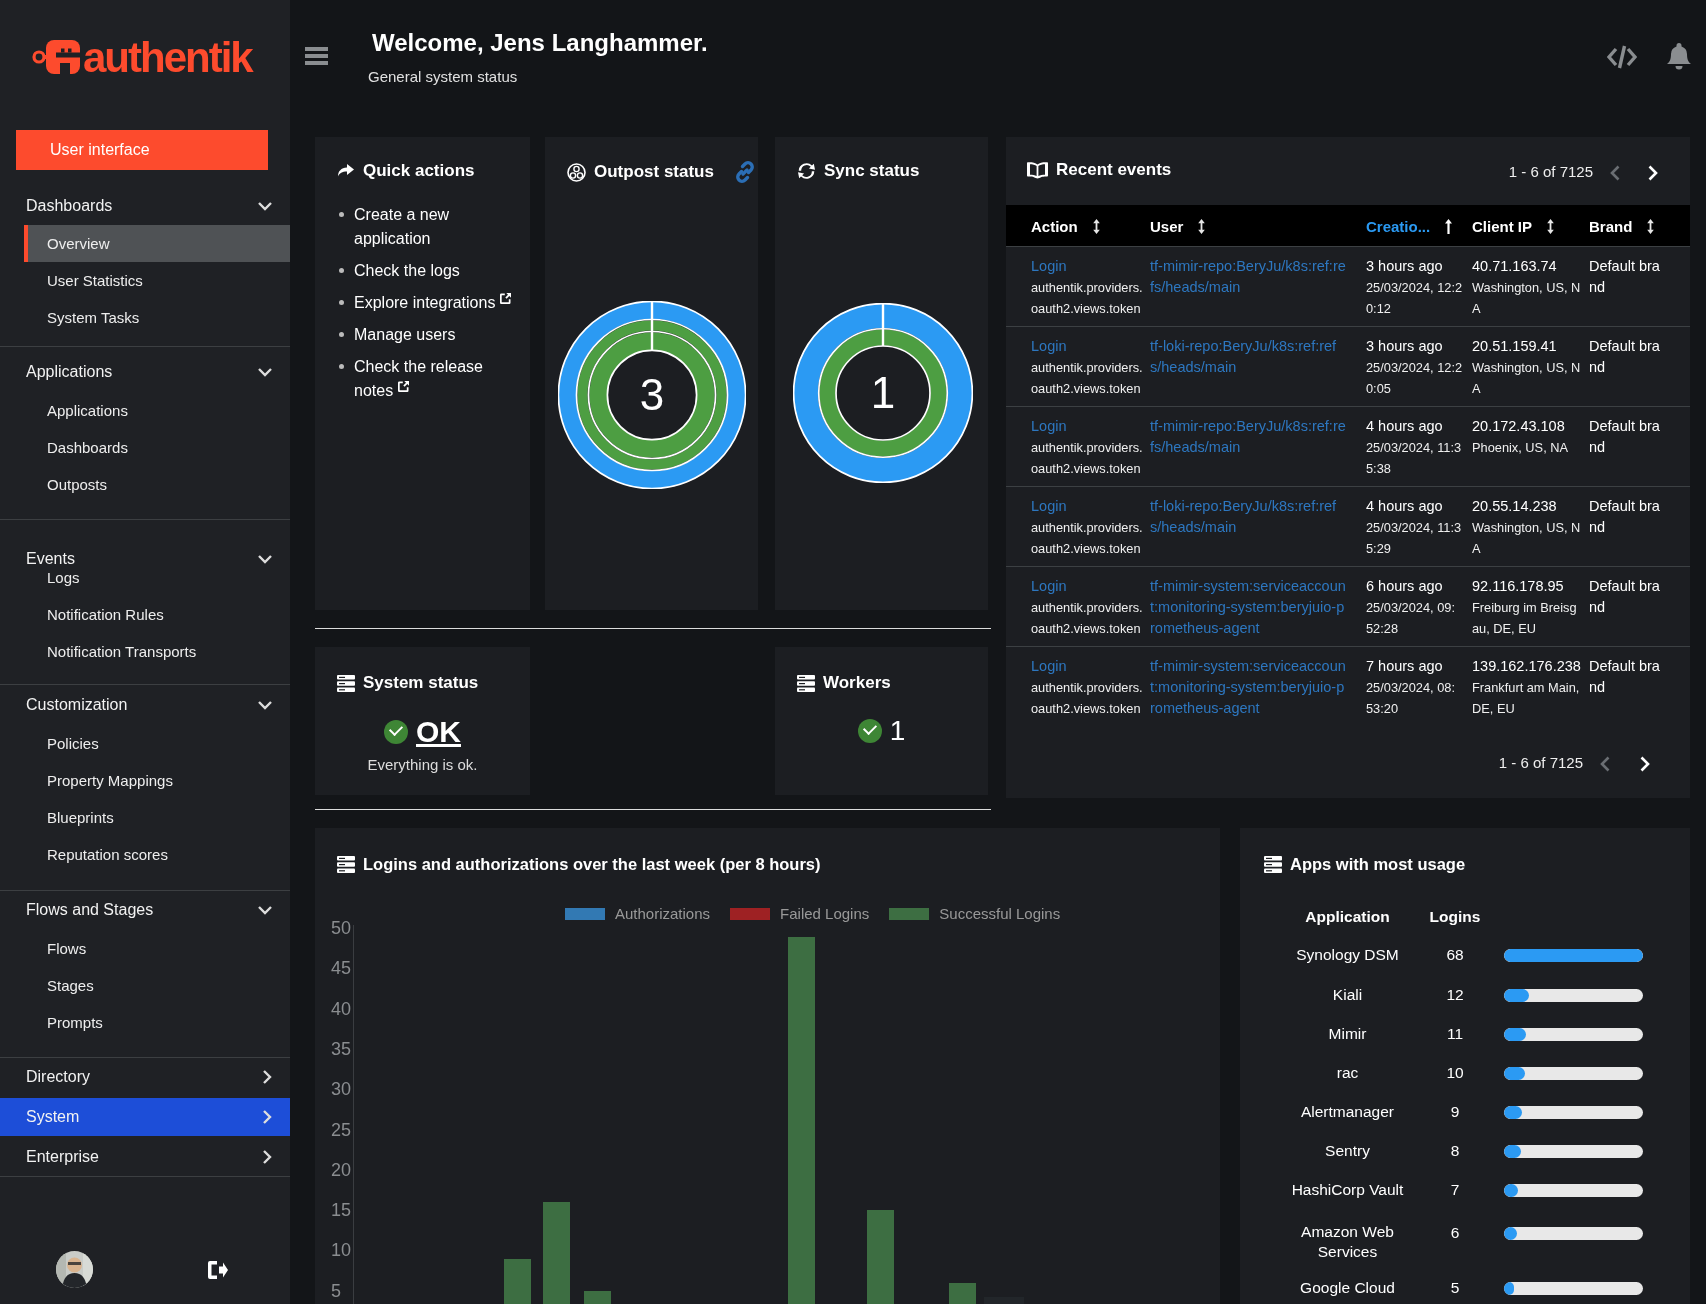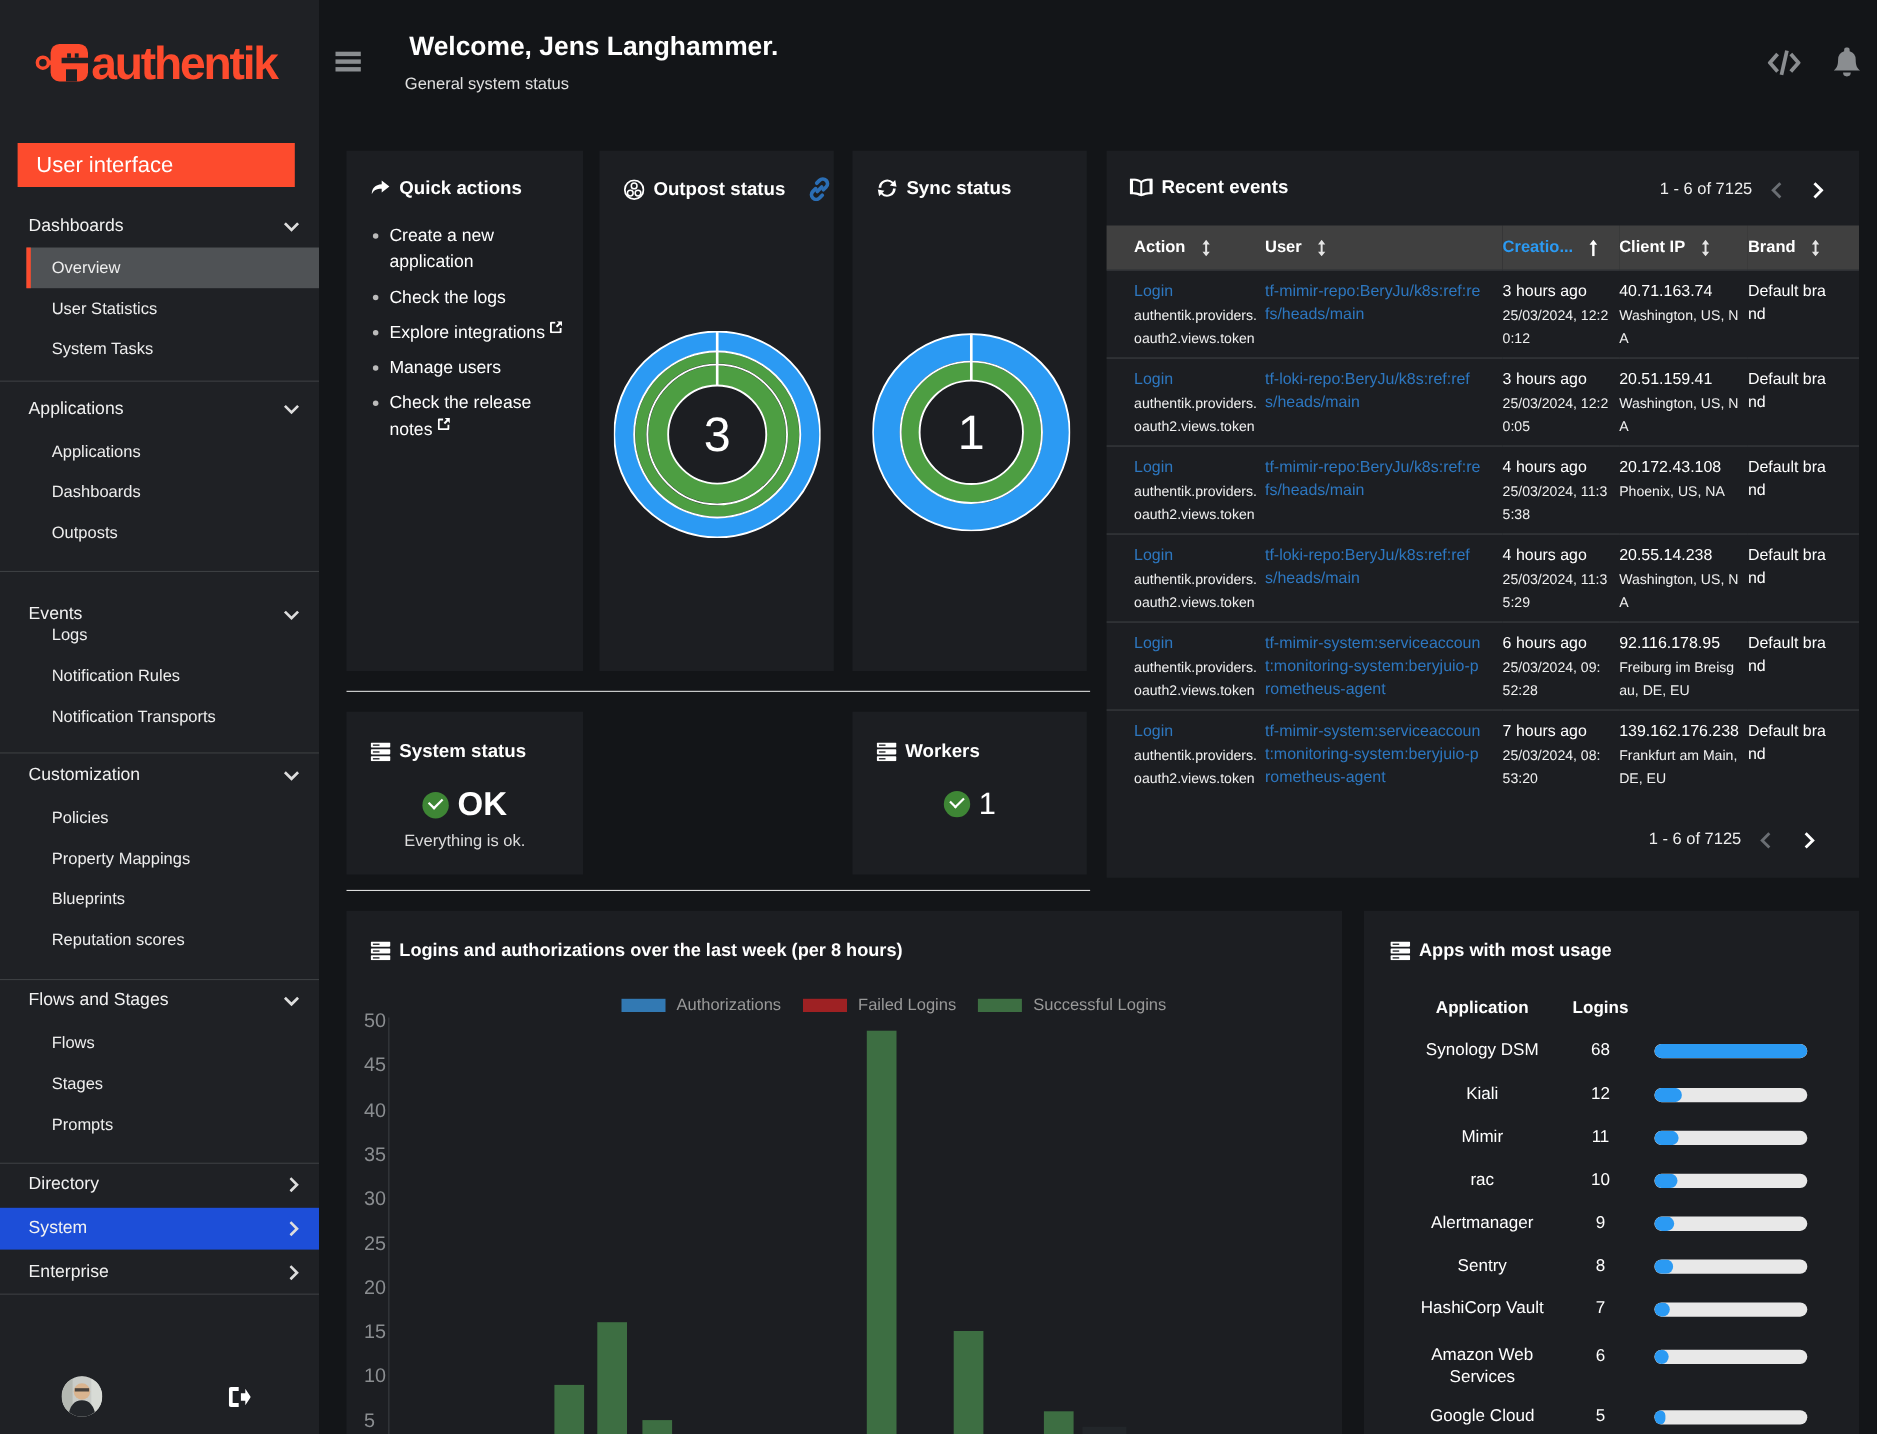--- a/index.html
+++ b/index.html
@@ -6,37 +6,37 @@
   html,body { background:#131518; }
   body { font-family:"Liberation Sans",sans-serif; }
   #page { position:relative; width:1706px; height:1304px; overflow:hidden; background:#131518; }
   .abs { position:absolute; }
   .card { position:absolute; background:#1c1e22; }
   .ct { font-weight:bold; color:#fff; font-size:17px; display:flex; align-items:center; gap:8px; }
 
   
   #sb { position:absolute; left:0; top:0; width:290px; height:1304px; background:#1f2125; }
   #uibtn { position:absolute; left:16px; top:130px; width:252px; height:40px; background:#fd4b2d; color:#fff;
-           font-size:20px; line-height:40px; padding-left:17px; }
+           font-size:16px; line-height:40px; padding-left:34px; }
   .nav1 { position:absolute; left:0; width:290px; height:38px; color:#f2f2f2; font-size:16px; line-height:38px; }
   .nav1 .lbl { position:absolute; left:26px; }
   .nav1 .chev { position:absolute; right:18px; top:0; height:38px; display:flex; align-items:center; }
   .nav2 { position:absolute; left:24px; width:266px; height:37px; color:#eee; font-size:15px; line-height:37px; }
   .nav2 .lbl { position:absolute; left:23px; }
   .sel { background:#4f5255; border-left:4px solid #fd4b2d; }
   .sel .lbl { left:19px; }
   .sdiv { position:absolute; left:0; width:290px; height:1px; background:#3c3f42; }
   .qa { position:relative; color:#fff; font-size:16px; line-height:24px; margin-bottom:8px; padding-left:17px; }
   .qa::before { content:""; position:absolute; left:2px; top:9px; width:5px; height:5px; border-radius:50%; background:#bbb; }
   .okck { display:inline-block; width:24px; height:24px; border-radius:50%; background:#3e8635; vertical-align:middle; position:relative; }
   .okck::after { content:""; position:absolute; left:6px; top:5px; width:10px; height:6px; border-left:2.6px solid #fff; border-bottom:2.6px solid #fff; transform:rotate(-45deg); }
   #evt { position:absolute; left:0; top:68px; width:684px; border-collapse:collapse; table-layout:fixed; }
   #evt td { vertical-align:top; padding:9px 8px 7px 0; border-top:1px solid #3c4043; }
   #evt td:first-child { padding-left:25px; }
-  #evt tr.eh td { border-top:none; background:#404040; font-weight:bold; color:#fff; font-size:15px; padding-top:11px; padding-bottom:11px; }
+  #evt tr.eh td { border-top:none; background:#000000; font-weight:bold; color:#fff; font-size:15px; padding-top:11px; padding-bottom:11px; }
   #evt tr.eh td span { vertical-align:middle; }
   .sort { margin-left:14px; vertical-align:middle; }
   #evt a { color:#2d77c0; font-size:14.5px; line-height:21px; text-decoration:none; display:block; white-space:nowrap; }
   #evt .p1 { color:#fff; font-size:14.5px; line-height:21px; white-space:nowrap; }
   #evt .s2 { color:#f0f0f0; font-size:12.8px; line-height:21px; white-space:nowrap; }
   .ylab { position:absolute; left:16px; width:16px; font-size:18px; color:#8a8d90; }
   .bar { position:absolute; width:27px; background:#3d6e42; }
   .aprow { position:absolute; left:0; width:450px; height:20px; }
   .an { position:absolute; left:0; width:215px; text-align:center; color:#fff; font-size:15.5px; }
   .av { position:absolute; left:170px; top:0; width:90px; text-align:center; color:#fff; font-size:15.5px; }
@@ -312,21 +312,21 @@
             <rect x="0" y="6.2" width="18" height="4.6" rx="1"></rect>
             <rect x="0" y="12.4" width="18" height="4.6" rx="1"></rect>
           </g>
           <g fill="#1c1e22">
             <rect x="2" y="1.8" width="6" height="1.2"></rect>
             <rect x="2" y="8" width="6" height="1.2"></rect>
             <rect x="2" y="14.2" width="6" height="1.2"></rect>
           </g>
         </svg>System status</div>
     <div class="abs" style="left:0;top:68px;width:215px;text-align:center;">
-      <span class="okck"></span><span style="font-size:30px;font-weight:bold;color:#fff;vertical-align:middle;margin-left:8px;">OK</span>
+      <span class="okck"></span><span style="font-size:30px;font-weight:bold;color:#fff;vertical-align:middle;margin-left:8px;text-decoration:underline;">OK</span>
       <div style="font-size:15px;color:#ddd;margin-top:7px;">Everything is ok.</div>
     </div>
   </div>
   <div class="card" style="left:775px;top:647px;width:213px;height:148px;">
     <div class="ct" style="position:absolute;left:22px;top:26px;"><svg width="18" height="17" viewBox="0 0 18 17">
           <g fill="#fff">
             <rect x="0" y="0" width="18" height="4.6" rx="1"></rect>
             <rect x="0" y="6.2" width="18" height="4.6" rx="1"></rect>
             <rect x="0" y="12.4" width="18" height="4.6" rx="1"></rect>
           </g>

